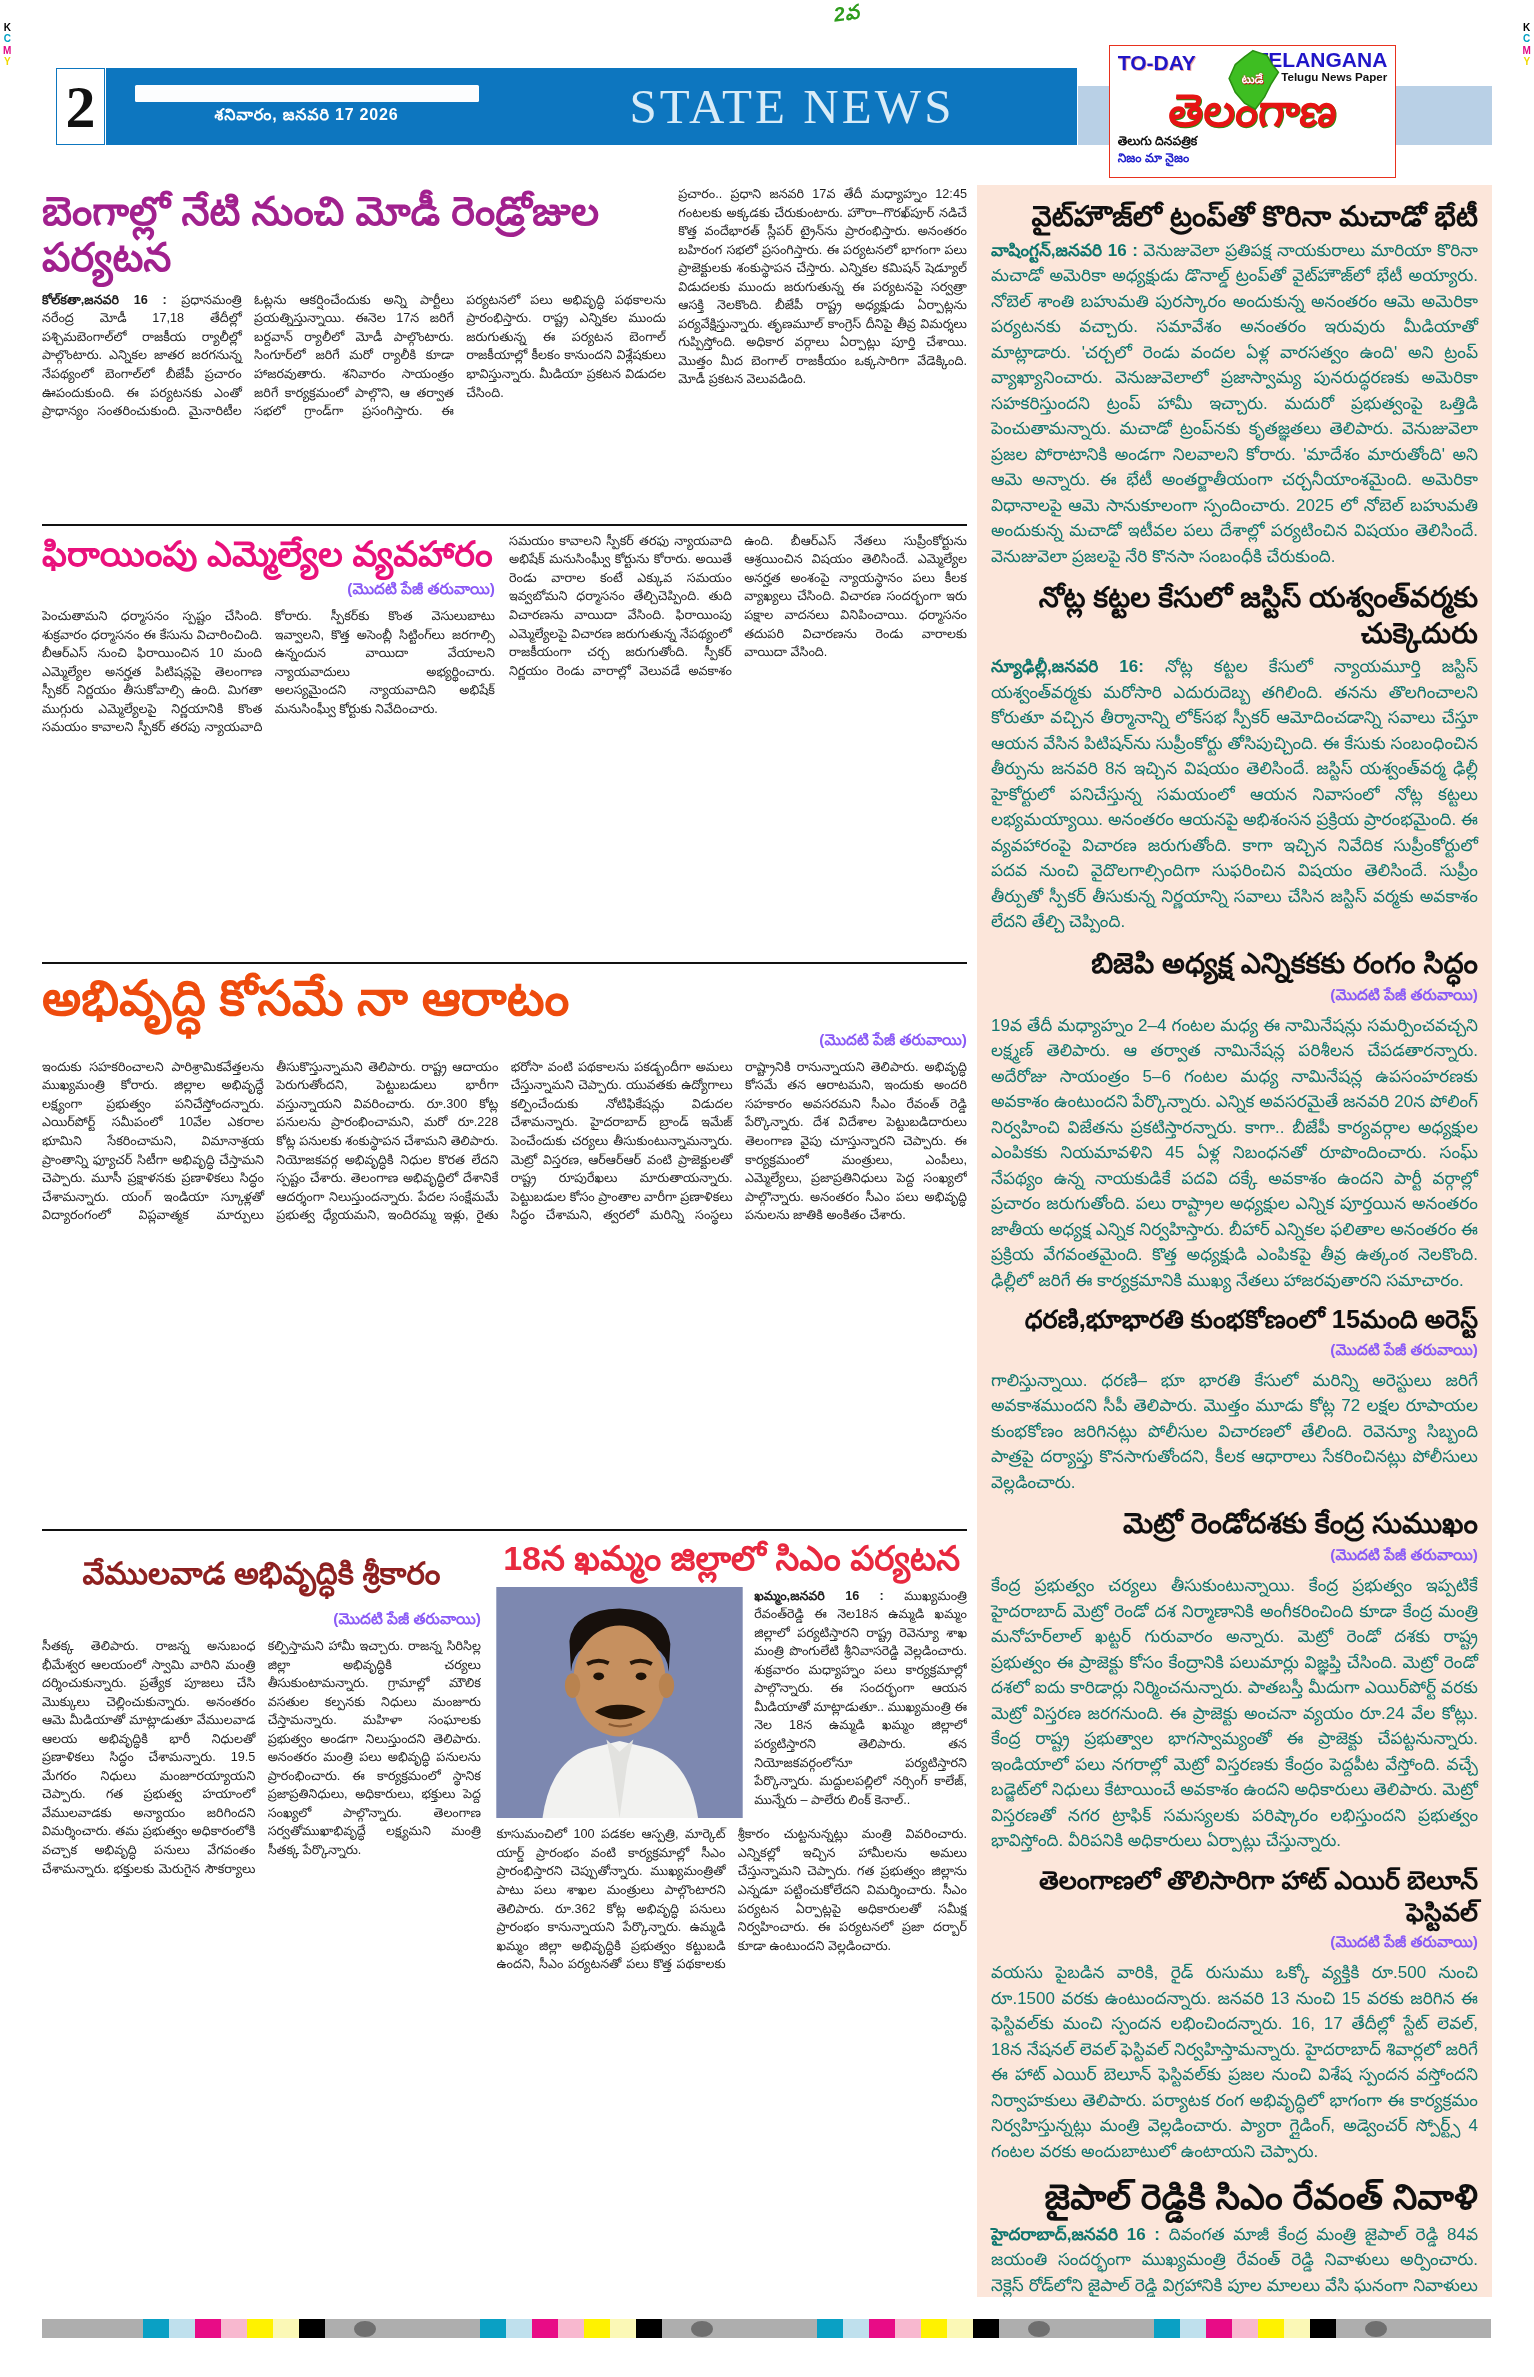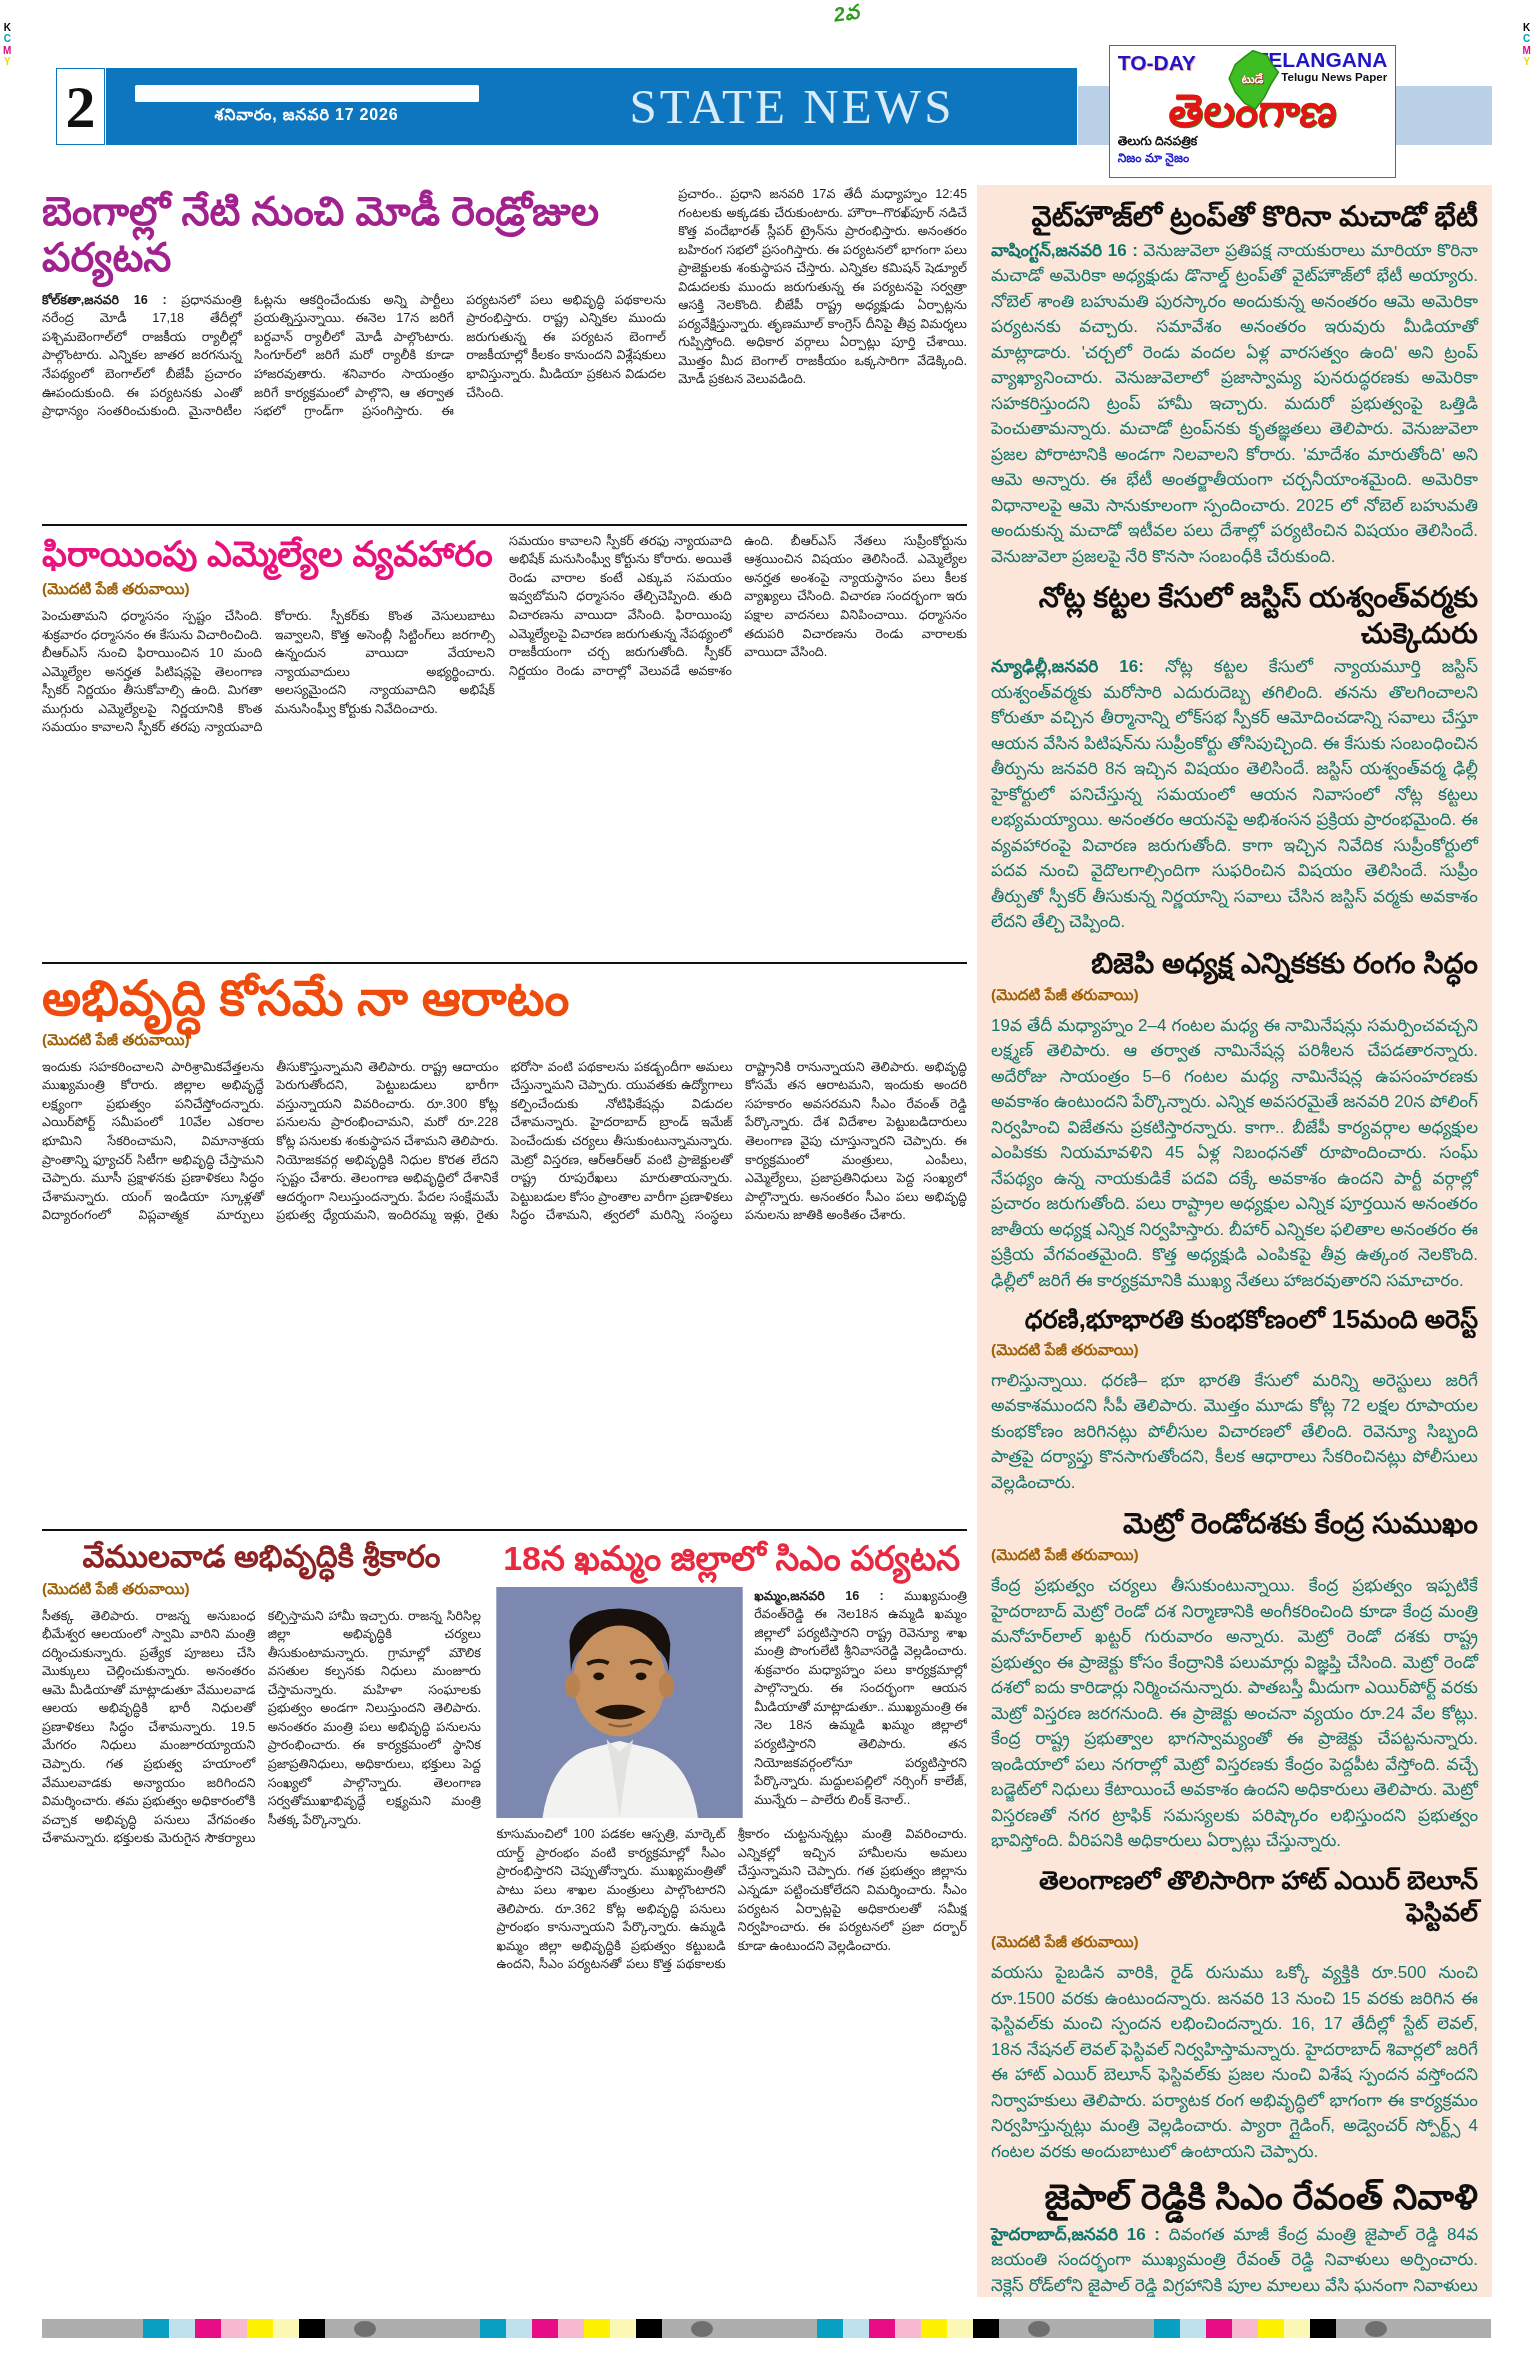--- a/index.html
+++ b/index.html
@@ -48,21 +48,21 @@
   .logo-row3{display:flex;justify-content:space-between;font-size:12.3px;margin-top:-1.5px;flex-direction:column;}
   .logo-b-left{color:#111;font-weight:bold;}
   .logo-b-right{color:#2222cc;font-weight:bold;}
 
   
   .left-region{position:absolute;left:42px;top:185px;width:925px;height:2118px;overflow:hidden;}
   .sidebar{position:absolute;left:977px;top:185px;width:515px;height:2112px;background:#fce6da;
            box-sizing:border-box;padding:7.7px 14px;overflow:hidden;}
 
   .rule{border:none;border-top:2.3px solid #111;margin:7.7px 0 6.2px 0;}
-  .byline{font-weight:bold;text-align:left;font-size:15.4px;margin:4.6px 0 6.2px 0;color:#a16207;}
+  .byline{font-weight:bold;text-align:right;font-size:15.4px;margin:4.6px 0 6.2px 0;color:#8b5cf6;}
   .dateline{font-weight:bold;}
   .body-text{font-size:12.7px;line-height:1.46;text-align:justify;color:#1d1d1d;}
 
   
   .a1-row{display:flex;gap:12.3px;}
   .a1-left{width:624px;}
   .a1-head{color:#a1218e;font-size:40px;font-weight:bold;line-height:1.15;margin:3.1px 0 10.8px 0;}
   .a1-body{column-count:3;column-gap:12.3px;height:207px;overflow:hidden;}
   .a1-cont{flex:1;height:331px;overflow:hidden;}
 
@@ -74,21 +74,21 @@
   .a2-right{flex:1;}
   .a2-body-r{column-count:2;column-gap:12.3px;height:422px;overflow:hidden;}
 
   
   .a3-head{color:#ee4b0d;font-size:49px;font-weight:bold;line-height:1.15;margin:4.6px 0 1.5px 0;}
   .a3-body{column-count:4;column-gap:12.3px;height:463px;overflow:hidden;}
 
   
   .a45-row{display:flex;gap:15.4px;margin-top:4.6px;}
   .a4{width:439px;}
-  .a4-head{color:#8e2121;font-size:31px;font-weight:bold;text-align:center;line-height:1.2;margin:1px 0;}
+  .a4-head{color:#8e2121;font-size:31px;font-weight:bold;text-align:center;line-height:1.2;margin:18px 0;}
   .a4-body{column-count:2;column-gap:12.3px;height:586px;overflow:hidden;}
   .a5{flex:1;}
   .a5-head{color:#e8293f;font-size:34px;font-weight:bold;text-align:center;line-height:1.2;margin:1.5px 0 7.7px 0;}
   .a5-top{display:flex;gap:10.8px;}
   .photo{width:247px;height:231px;flex:0 0 auto;}
   .a5-intro{flex:1;height:231px;overflow:hidden;}
   .a5-body{column-count:2;column-gap:12.3px;height:331px;overflow:hidden;margin-top:7.7px;}
 
   
   .sb-article{margin-bottom:10.8px;}

